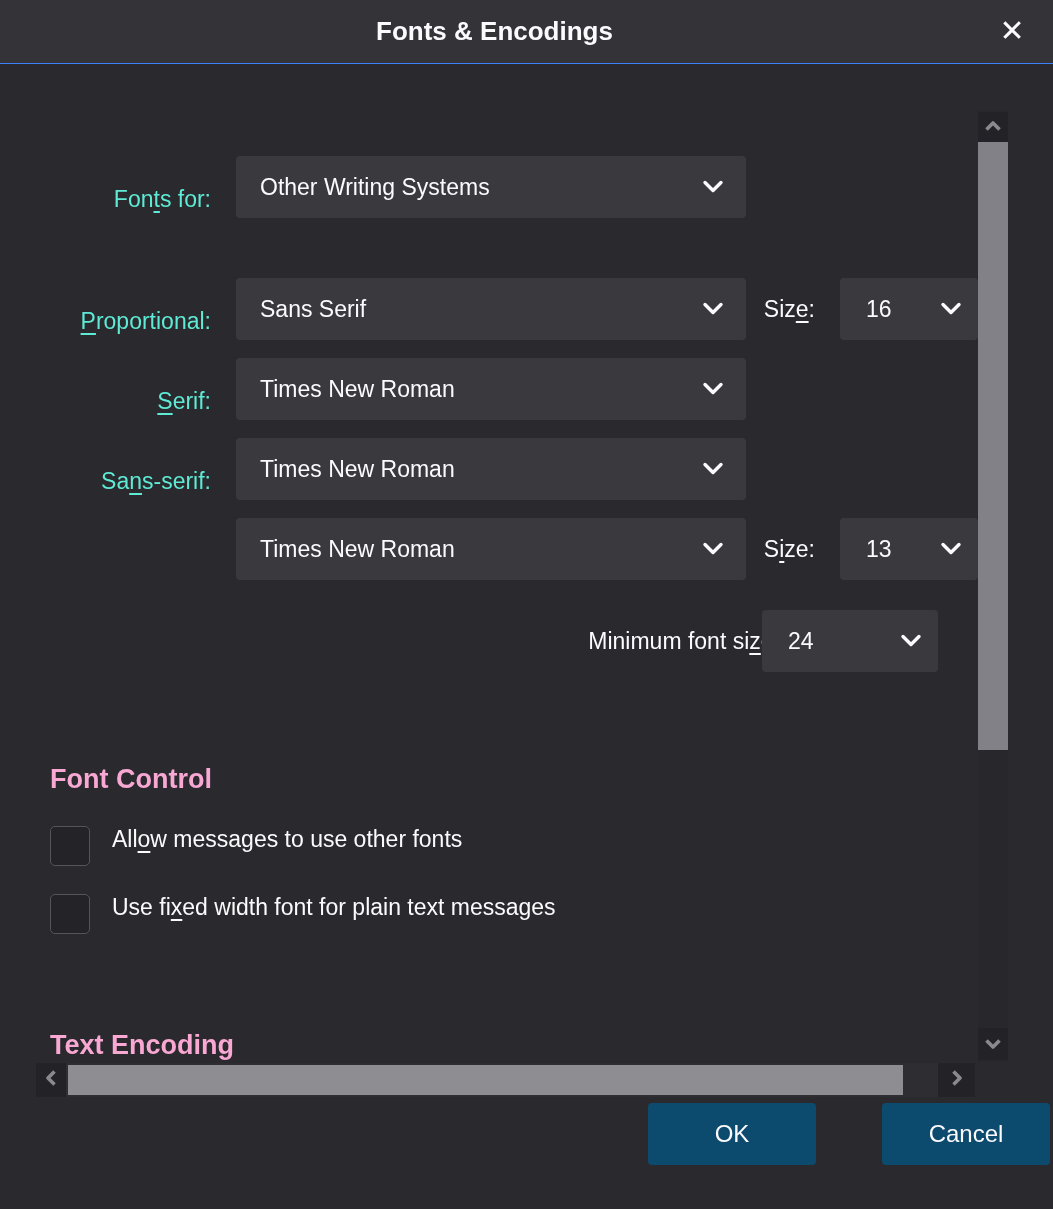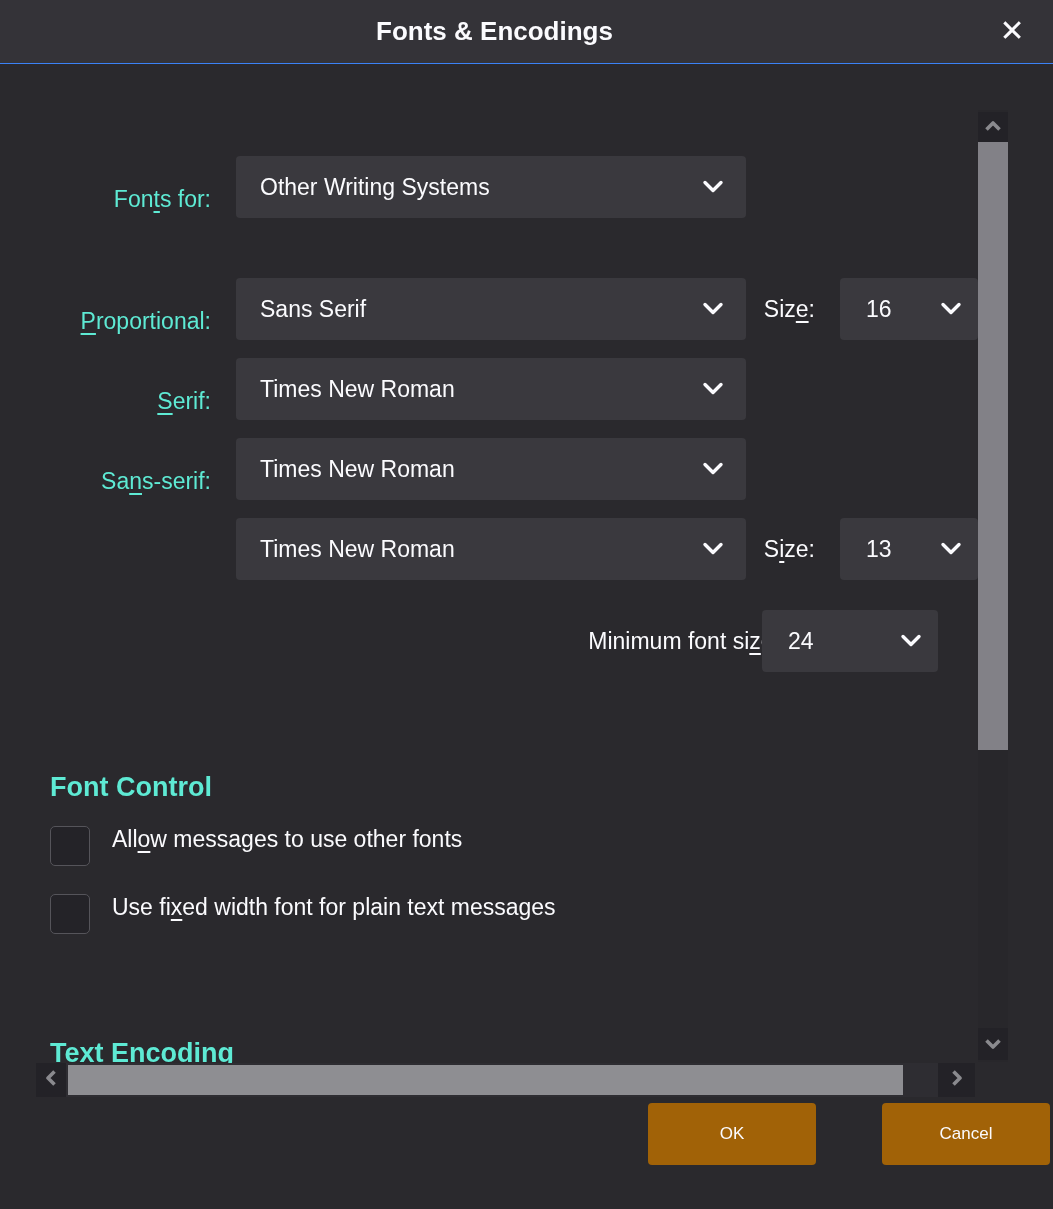--- a/index.html
+++ b/index.html
@@ -43,31 +43,31 @@
   .slabel{
     position:absolute;left:735px;top:0;width:80px;height:62px;line-height:62px;
     text-align:right;font-size:23px;
   }
   .minlabel{
     position:absolute;left:0;top:0;width:780px;height:62px;line-height:62px;
     text-align:right;font-size:23px;
   }
   .chev{display:flex;align-items:center;}
   
-  .section-h{position:absolute;left:50px;font-size:27px;font-weight:700;color:#5eead4;white-space:nowrap;margin-top:8px;}
+  .section-h{position:absolute;left:50px;font-size:27px;font-weight:700;color:#f9a8d4;white-space:nowrap;}
   .ckrow{position:absolute;left:50px;height:42px;display:flex;align-items:flex-start;}
   .ckbox{
     width:38px;height:38px;background:#242328;border:1px solid #55545a;
     border-radius:5px;flex:0 0 auto;cursor:pointer;
   }
   .cklabel{margin-left:22px;font-size:23px;white-space:nowrap;}
   
   .btn{
-    position:absolute;top:1103px;width:168px;height:62px;background:#a16207;
-    border:none;border-radius:4px;color:#fbfbfe;font-size:17px;
+    position:absolute;top:1103px;width:168px;height:62px;background:#0c4a6e;
+    border:none;border-radius:4px;color:#fbfbfe;font-size:24px;
     font-family:"Liberation Sans",sans-serif;cursor:pointer;
     display:flex;align-items:center;justify-content:center;
   }
   .btn.ok{left:648px;}
   .btn.cancel{left:835px;margin-left:47px;}
   
   .vscroll{position:absolute;left:978px;top:110px;width:30px;height:952px;background:#28272b;}
   .vsb-btn{position:absolute;left:0;width:30px;background:#232227;display:flex;align-items:center;justify-content:center;cursor:pointer;}
   .vsb-up{top:2px;height:30px;}
   .vsb-down{top:918px;height:32px;}

